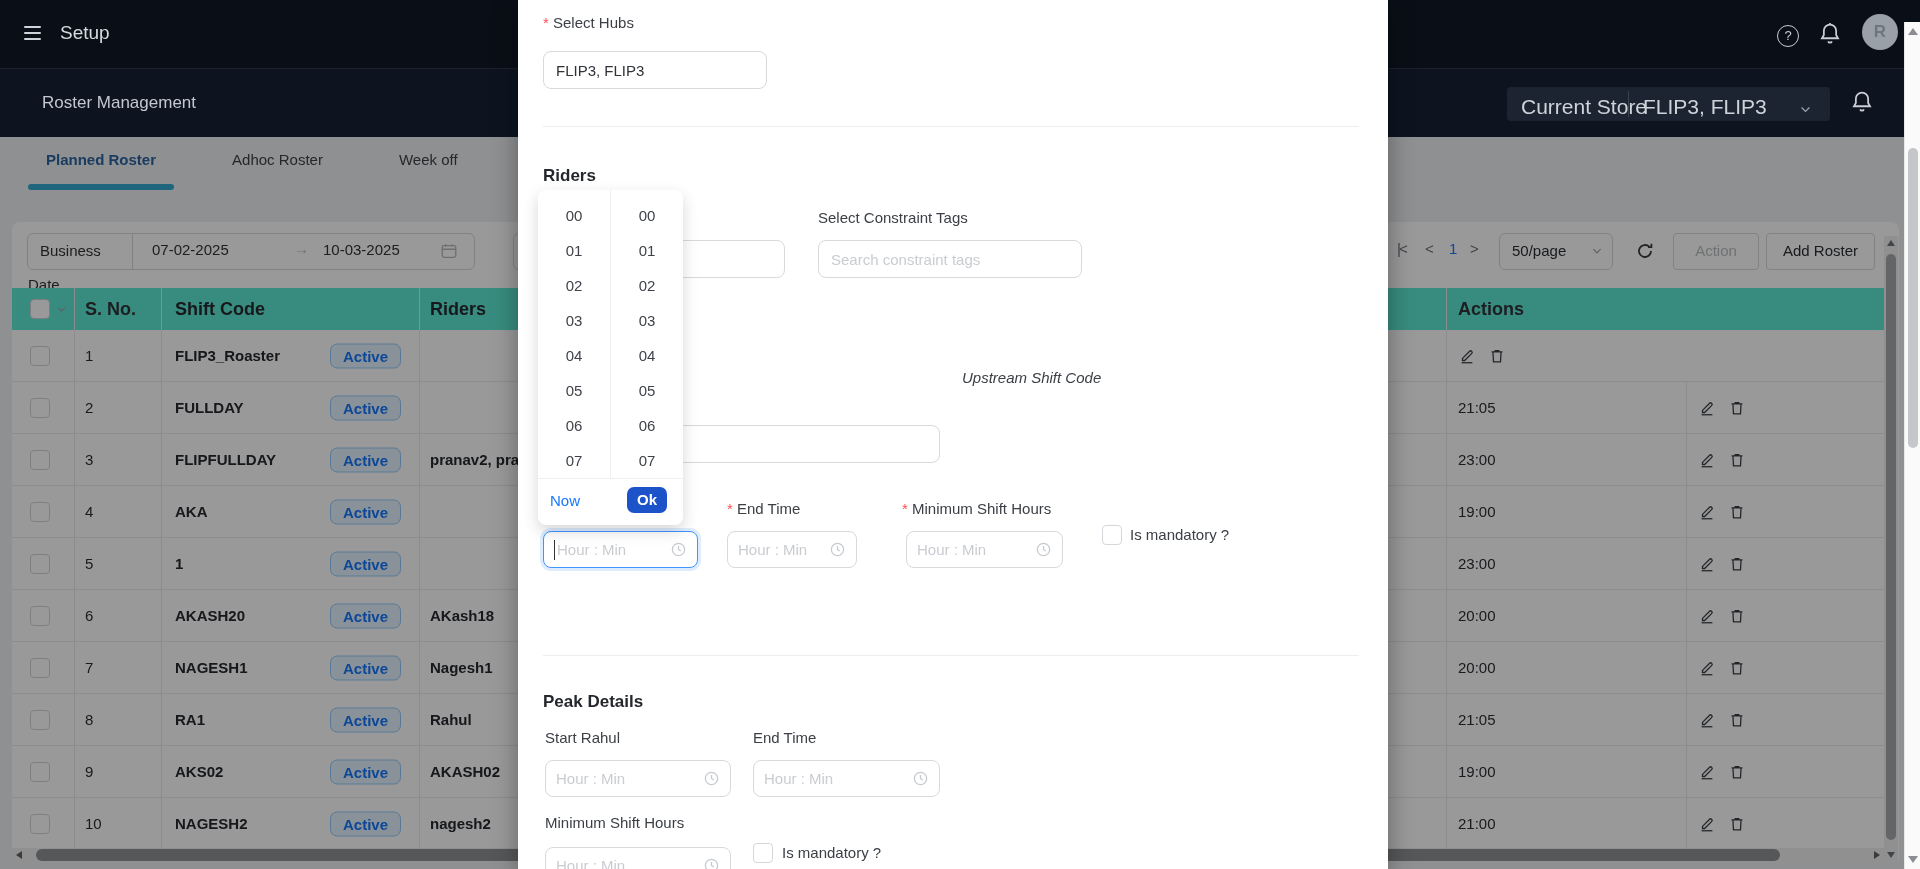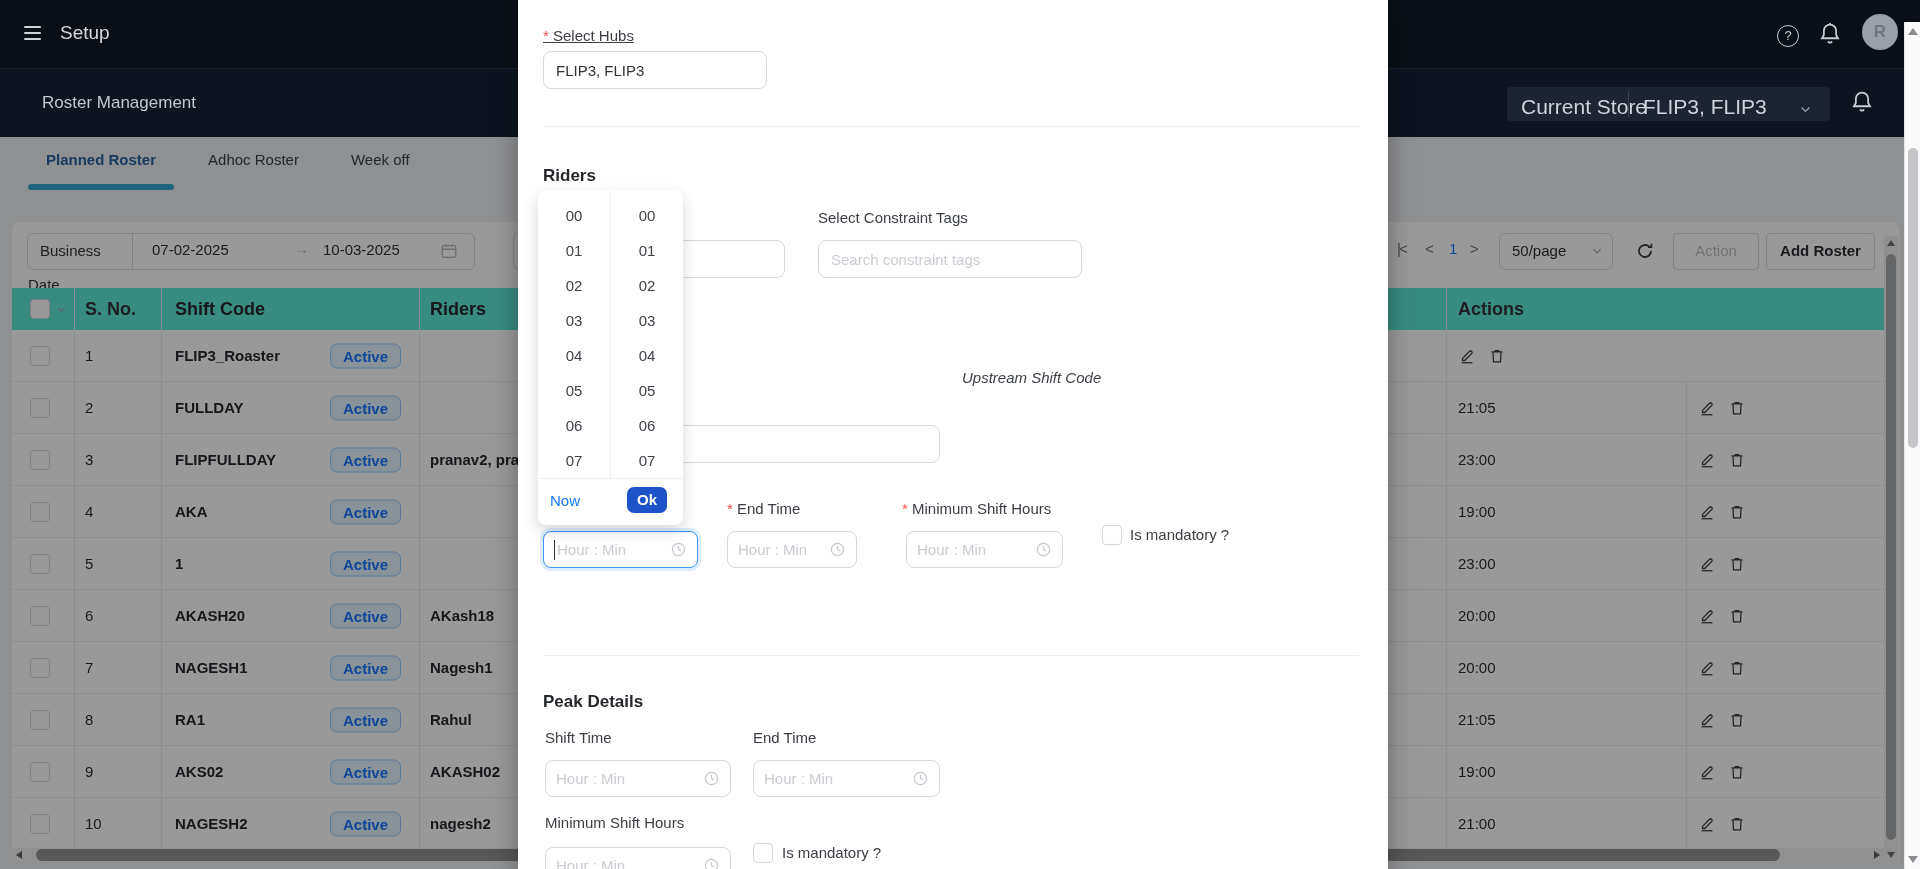--- a/index.html
+++ b/index.html
@@ -22,21 +22,21 @@
   .subtitle{position:absolute;left:42px;top:24px;font-size:17px;color:#c3c8d0;}
   .store{position:absolute;left:1507px;top:18px;width:323px;height:34px;background:var(--store_panel);
          border-radius:4px;color:#cfd3da;font-size:21px;}
   .store .lbl{position:absolute;left:14px;top:8px;}
   .store .vdiv{position:absolute;left:121px;top:4px;bottom:4px;width:1px;background:#3a4250;}
   .store .val{position:absolute;left:136px;top:8px;}
   .store .chev{position:absolute;right:18px;top:10px;}
 
   
   .content{position:absolute;left:0;top:137px;width:1920px;height:732px;background:var(--page_bg);}
-  .tabs{position:absolute;left:34px;top:8px;display:flex;gap:28px;}
+  .tabs{position:absolute;left:34px;top:8px;display:flex;gap:52px;}
   .tab{position:relative;padding:6px 12px 22px;font-size:15px;color:#3f4348;cursor:pointer;}
   .tab.active{color:var(--tab_text);font-weight:700;}
   .tab.active::after{content:"";position:absolute;left:-6px;right:-6px;bottom:0;height:6px;
                      background:var(--tab_ink);border-radius:3px;}
   .panel{position:absolute;left:12px;top:85px;width:1887px;height:640px;background:#fff;
          border-radius:8px 8px 0 0;}
   .fgroup{position:absolute;left:15px;top:11px;width:446px;height:35px;border:1px solid #d9d9d9;
           border-radius:6px;font-size:15px;color:#333;background:#fff;}
   .fgroup .flabel{position:absolute;left:0;top:0;bottom:0;width:104px;line-height:34px;
                   text-indent:12px;border-right:1px solid #d9d9d9;}
@@ -49,21 +49,21 @@
   .pager{position:absolute;top:11px;height:35px;font-size:15px;color:#6b7077;}
   .pgico{position:absolute;top:7px;letter-spacing:-2px;cursor:pointer;}
   .pgnum{position:absolute;top:7px;color:var(--accent);cursor:pointer;}
   .sizebox{position:absolute;left:1487px;top:0;width:112px;height:35px;border:1px solid #d9d9d9;
            border-radius:6px;background:#fff;color:#2b2e33;line-height:33px;text-indent:12px;cursor:pointer;}
   .sizebox svg{position:absolute;right:9px;top:11px;}
   .refresh{position:absolute;left:1623px;top:8px;cursor:pointer;}
   .btn{position:absolute;top:0;height:35px;border:1px solid #d9d9d9;border-radius:4px;background:#fff;
        font-size:15px;text-align:center;line-height:33px;cursor:pointer;}
   .btn.disabled{color:#b9bcbf;cursor:default;}
-  .btn.add{font-weight:700;color:#2b2e33;}
+  .btn.add{font-weight:400;color:#2b2e33;}
 
   
   .thead,.trow{display:grid;grid-template-columns:63px 87px 258px 1027px 240px 197px;width:1872px;}
   .thead{position:absolute;left:0;top:66px;height:42px;background:#5eead4;font-weight:600;color:#303338;
          font-size:18px;border-bottom:1px solid #e4e6e9;align-items:center;}
   .rows{position:absolute;left:0;top:108px;width:1872px;}
   .trow{height:51px;align-items:center;border-bottom:1px solid #e8ebee;font-size:15px;background:#fff;}
   .thead>div,.trow>div{height:100%;display:flex;align-items:center;border-right:1px solid #e7eaed;}
   .thead>div:last-child,.trow>div:last-child{border-right:none;}
   .c-check{padding-left:18px;}
@@ -495,21 +495,21 @@
         <span class="tri" style="left:4px;top:3px;border-top:4px solid transparent;border-bottom:4px solid transparent;border-right:6px solid #5f6266;"></span>
         <span class="thumb"></span>
         <span class="tri" style="right:4px;top:3px;border-top:4px solid transparent;border-bottom:4px solid transparent;border-left:6px solid #5f6266;"></span>
       </div>
     </div>
   </div>
 
   <div class="mask"></div>
 
   <div class="modal">
-    <div class="mlabel req" style="left:25px;top:27px;text-decoration:underline;">Select Hubs</div>
+    <div class="mlabel req" style="left:25px;top:14px;">Select Hubs</div>
     <input class="inp" style="left: 25px; top: 51px; width: 224px;" readonly="" value="FLIP3, FLIP3">
     <div class="divider" style="top:126px;"></div>
 
     <div class="mh" style="left:25px;top:166px;">Riders</div>
     <input class="inp" style="left: 25px; top: 240px; width: 242px;" readonly="">
     <div class="mlabel" style="left:300px;top:209px;">Select Constraint Tags</div>
     <input class="inp" style="left: 300px; top: 240px; width: 264px;" placeholder="Search constraint tags">
 
     <input class="inp" style="left: 25px; top: 425px; width: 397px;" readonly="">
     <div class="mlabel" style="left:444px;top:369px;font-style:italic;">Upstream Shift Code</div>
@@ -537,21 +537,21 @@
       <svg width="17" height="17" viewBox="0 0 20 20" fill="none" stroke="#c6cad0" stroke-width="1.5">
           <circle cx="10" cy="10" r="7.2"></circle>
           <path d="M10 5.8V10l2.7 1.6"></path>
         </svg>
     </div>
     <span class="mcbx" style="left:584px;top:525px;"></span>
     <div class="mlabel" style="left:612px;top:526px;">Is mandatory ?</div>
 
     <div class="divider" style="top:655px;"></div>
     <div class="mh" style="left:25px;top:692px;">Peak Details</div>
-    <div class="mlabel" style="left:27px;top:729px;">Shift Time</div>
+    <div class="mlabel" style="left:27px;top:729px;">Start Rahul</div>
     <div class="mlabel" style="left:235px;top:729px;">End Time</div>
     <div class="tinp" style="left:27px;top:760px;width:186px;">
       <span class="ph">Hour : Min</span>
       <svg width="17" height="17" viewBox="0 0 20 20" fill="none" stroke="#c6cad0" stroke-width="1.5">
           <circle cx="10" cy="10" r="7.2"></circle>
           <path d="M10 5.8V10l2.7 1.6"></path>
         </svg>
     </div>
     <div class="tinp" style="left:235px;top:760px;width:187px;">
       <span class="ph">Hour : Min</span>

